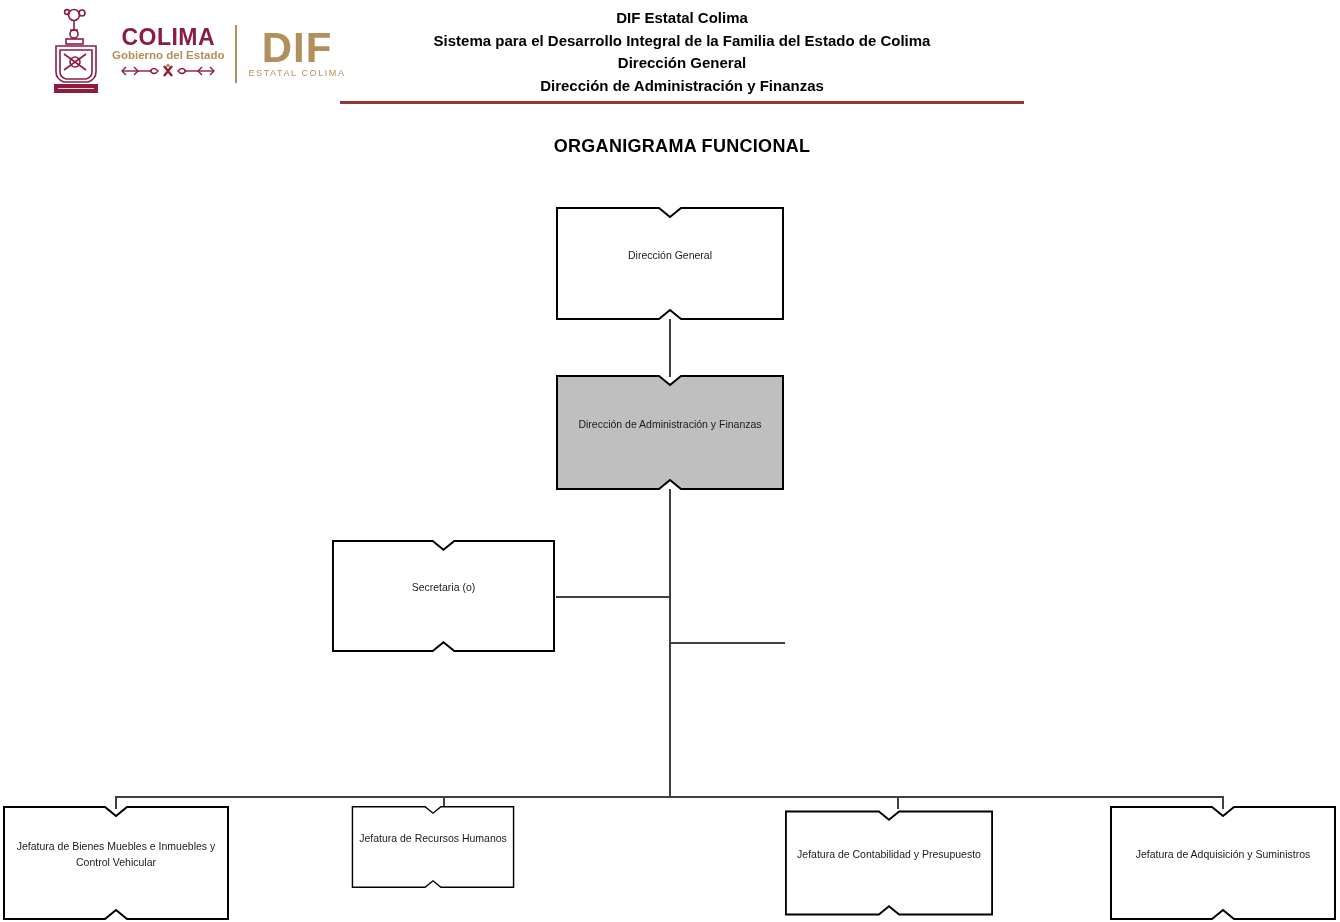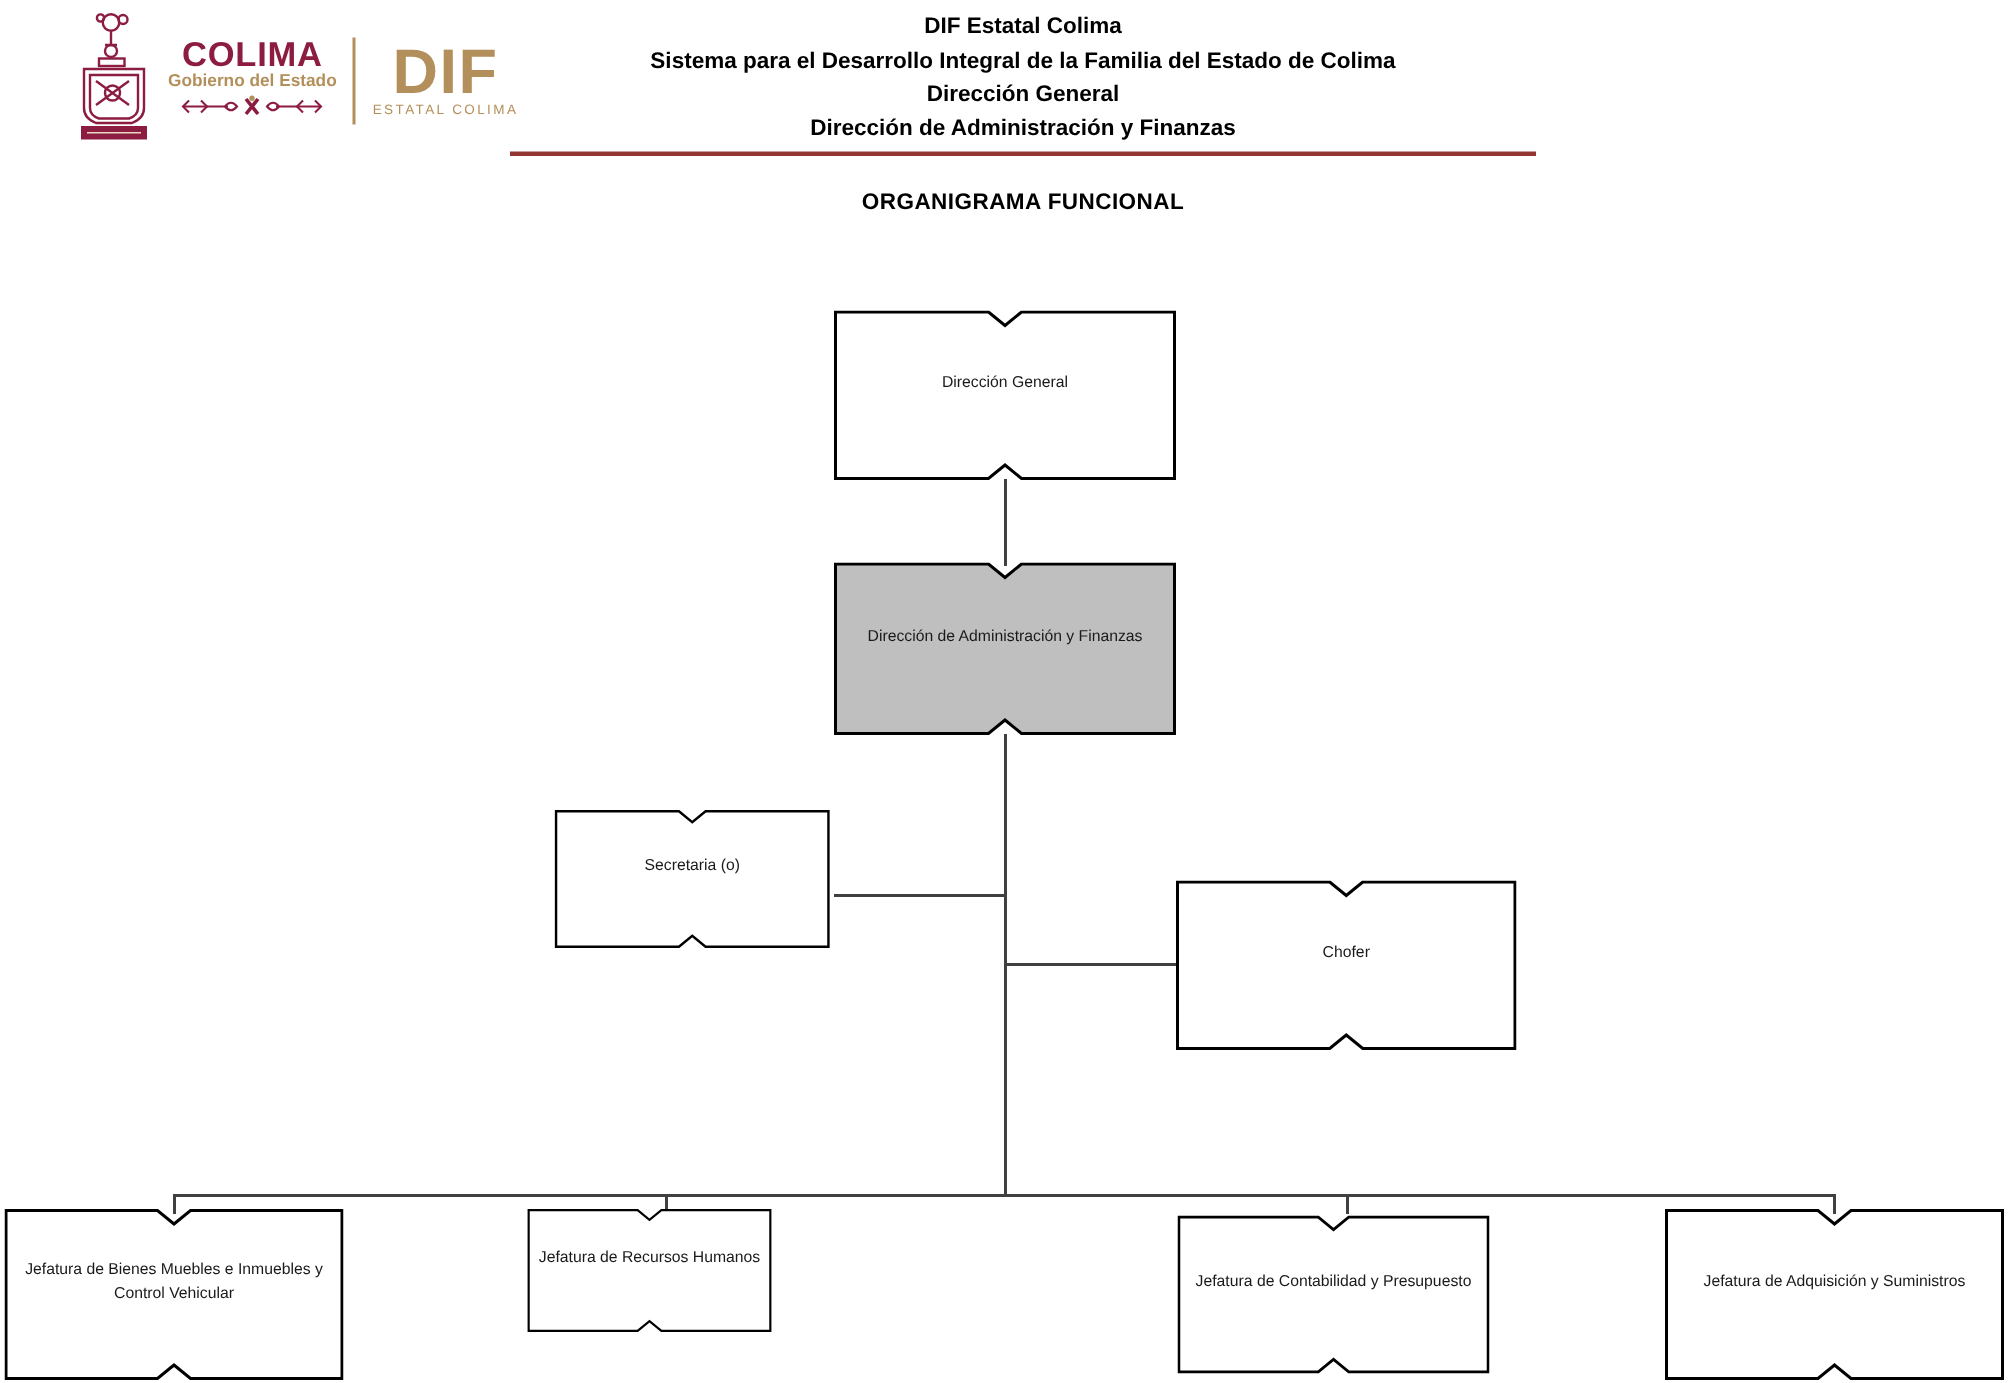--- a/index.html
+++ b/index.html
@@ -15,21 +15,21 @@
   .ornament{width:96px;height:16px;margin-top:2px;}
   .logo-divider{width:2px;height:58px;background:var(--gold);margin:0 11px;align-self:center;}
   .dif-col{text-align:center;}
   .dif-word{font-size:42px;font-weight:bold;letter-spacing:1px;line-height:0.85;color:var(--gold);}
   .dif-sub{font-size:9px;letter-spacing:1.6px;margin-top:3px;color:var(--gold);}
 
   
   .titles{position:absolute;left:340px;top:7px;width:684px;text-align:center;}
   .title-line{font-size:15px;font-weight:bold;line-height:22.5px;white-space:nowrap;}
   .header-rule{height:3px;margin-top:4px;background:var(--rule);}
-  .chart-title{margin-top:22px;font-size:15px;font-weight:bold;letter-spacing:0.3px;}
+  .chart-title{margin-top:32px;font-size:18px;font-weight:bold;letter-spacing:0.3px;}
 
   
   .connectors{position:absolute;left:0;top:0;width:1340px;height:922px;pointer-events:none;}
   .org-box{position:absolute;}
   .org-box svg.shape{position:absolute;left:0;top:0;width:100%;height:100%;display:block;}
   .box-label{position:absolute;inset:0;display:flex;align-items:center;justify-content:center;
              text-align:center;font-size:10.5px;color:#1a1a1a;padding:0 10px 16px 10px;line-height:1.5;}
 </style>
 </head>
 <body>
@@ -108,33 +108,27 @@
     <span class="box-label">Dirección General</span>
   </div>
 
   <div class="org-box" style="left:556px;top:375px;width:228px;height:115px;">
     <svg class="shape" viewBox="0 0 228 115">
         <polygon points="1,1 103,1 114,10 125,1 227,1 227,114 125,114 114,105 103,114 1,114" fill="#BFBFBF" stroke="#000000" stroke-width="2" stroke-linejoin="miter"></polygon>
       </svg>
     <span class="box-label">Dirección de Administración y Finanzas</span>
   </div>
 
-  <div class="org-box" style="left:348px;top:540px;width:227px;height:92px;">
+  <div class="org-box" style="left:330px;top:540px;width:227px;height:112px;">
     <svg class="shape" viewBox="0 0 227 114">
         <polygon points="1,1 102.5,1 113.5,10 124.5,1 226,1 226,113 124.5,113 113.5,104 102.5,113 1,113" fill="#FFFFFF" stroke="#000000" stroke-width="2" stroke-linejoin="miter"></polygon>
       </svg>
     <span class="box-label">Secretaria (o)</span>
   </div>
 
-  <div class="org-box" style="left:784px;top:587px;width:227px;height:113px;">
-    <svg class="shape" viewBox="0 0 227 113">
-        <polygon points="1,1 102.5,1 113.5,10 124.5,1 226,1 226,112 124.5,112 113.5,103 102.5,112 1,112" fill="#FFFFFF" stroke="#000000" stroke-width="2" stroke-linejoin="miter"></polygon>
-      </svg>
-    <span class="box-label">Chofer</span>
-  </div>
 
   <div class="org-box" style="left:3px;top:806px;width:226px;height:114px;">
     <svg class="shape" viewBox="0 0 226 114">
         <polygon points="1,1 102,1 113,10 124,1 225,1 225,113 124,113 113,104 102,113 1,113" fill="#FFFFFF" stroke="#000000" stroke-width="2" stroke-linejoin="miter"></polygon>
       </svg>
     <span class="box-label">Jefatura de Bienes Muebles e Inmuebles y Control Vehicular</span>
   </div>
 
   <div class="org-box" style="left:320px;top:806px;width:226px;height:82px;">
     <svg class="shape" viewBox="0 0 226 114">

